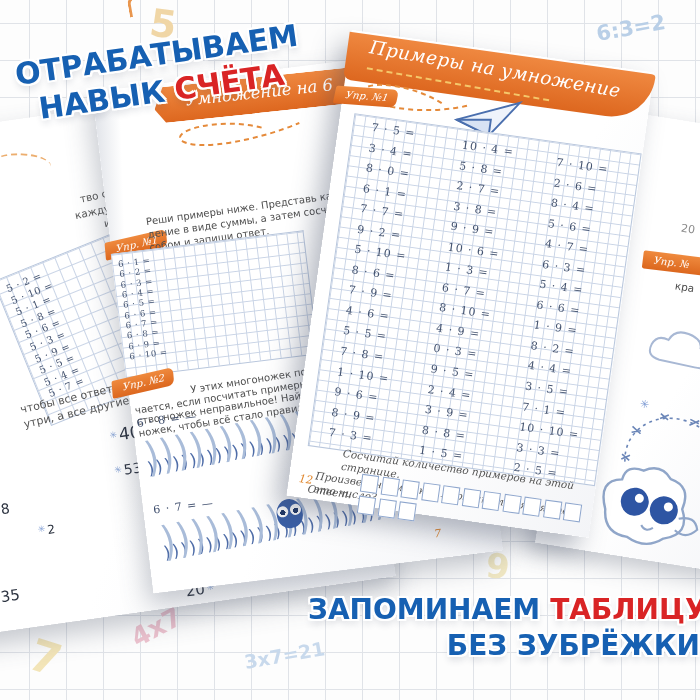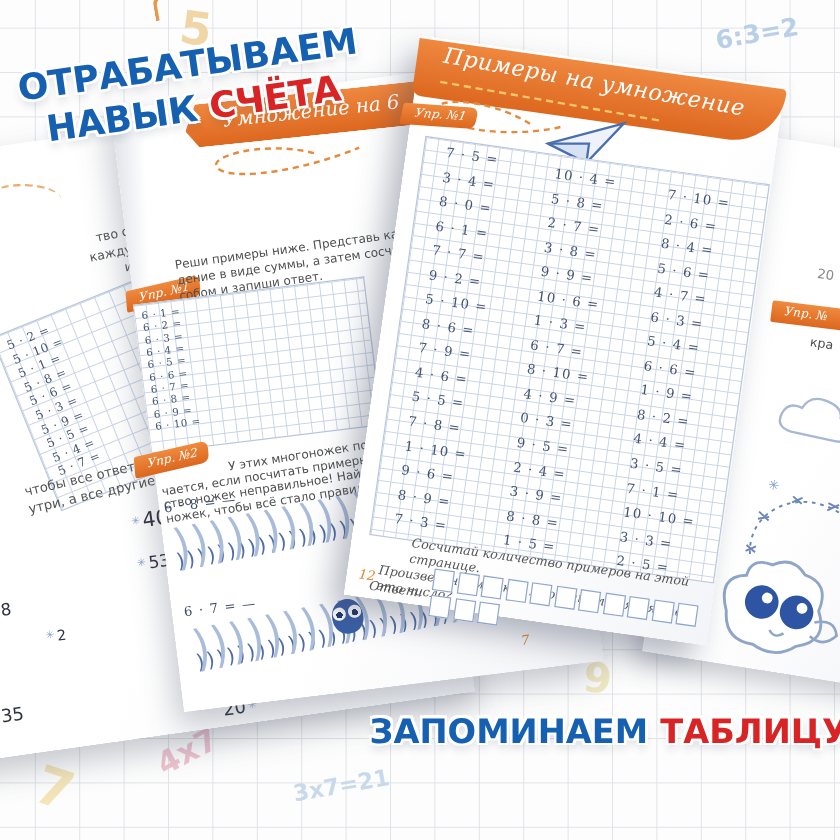--- a/index.html
+++ b/index.html
@@ -365,15 +365,16 @@
   <div class="slogan slogan-top">
     <div>ОТРАБАТЫВАЕМ</div>
     <div>
       <span class="sp">НАВЫК</span><span class="red">СЧЁТА</span>
     </div>
   </div>
   <div class="slogan slogan-bottom">
     <div>
       <span class="sp">ЗАПОМИНАЕМ</span><span class="red">ТАБЛИЦУ</span>
     </div>
+    <div>БЕЗ ЗУБРЁЖКИ</div>
   </div>
 
 </div>
 
 </body></html>

